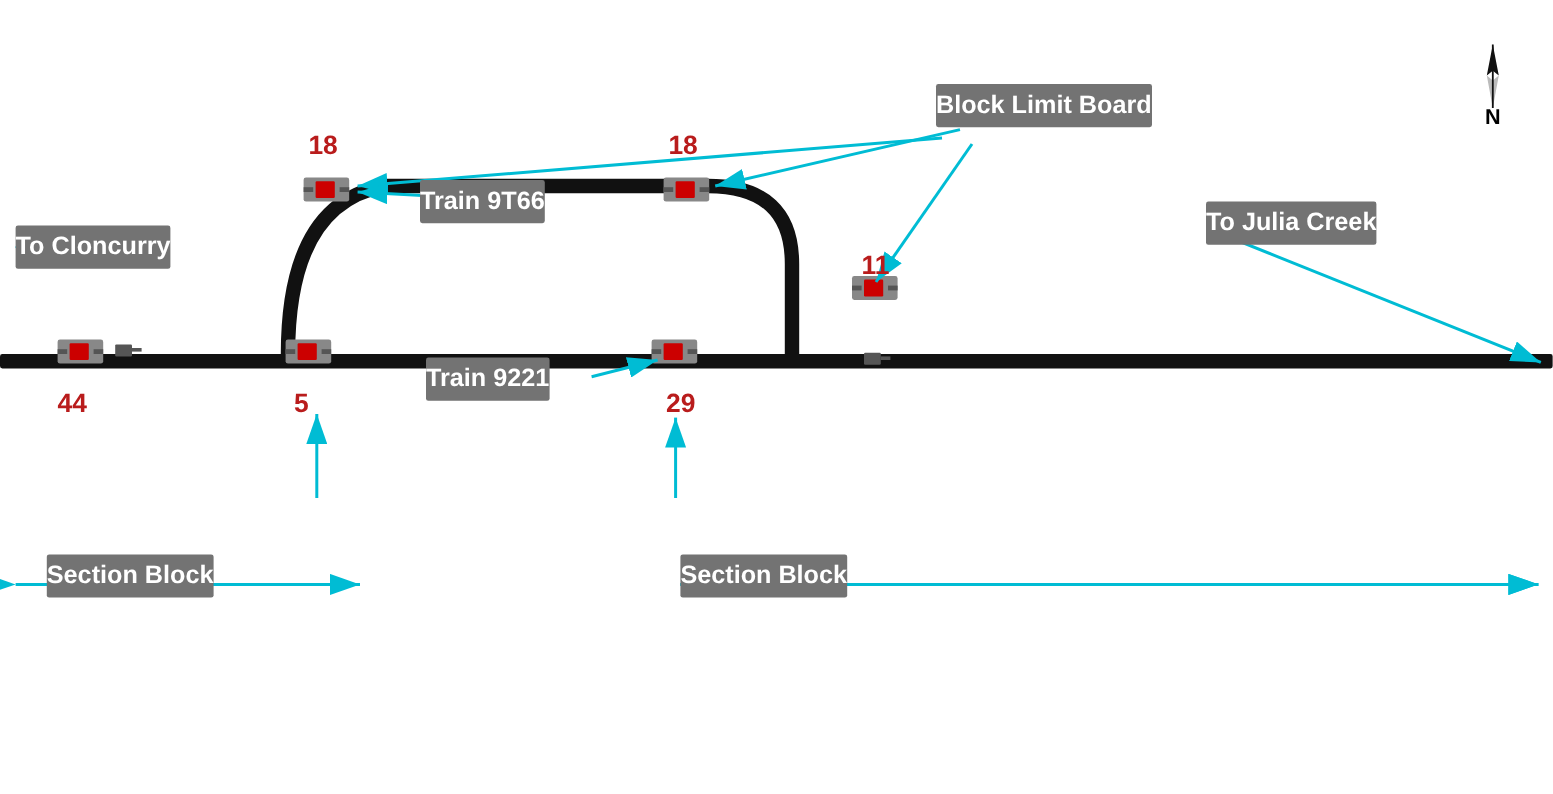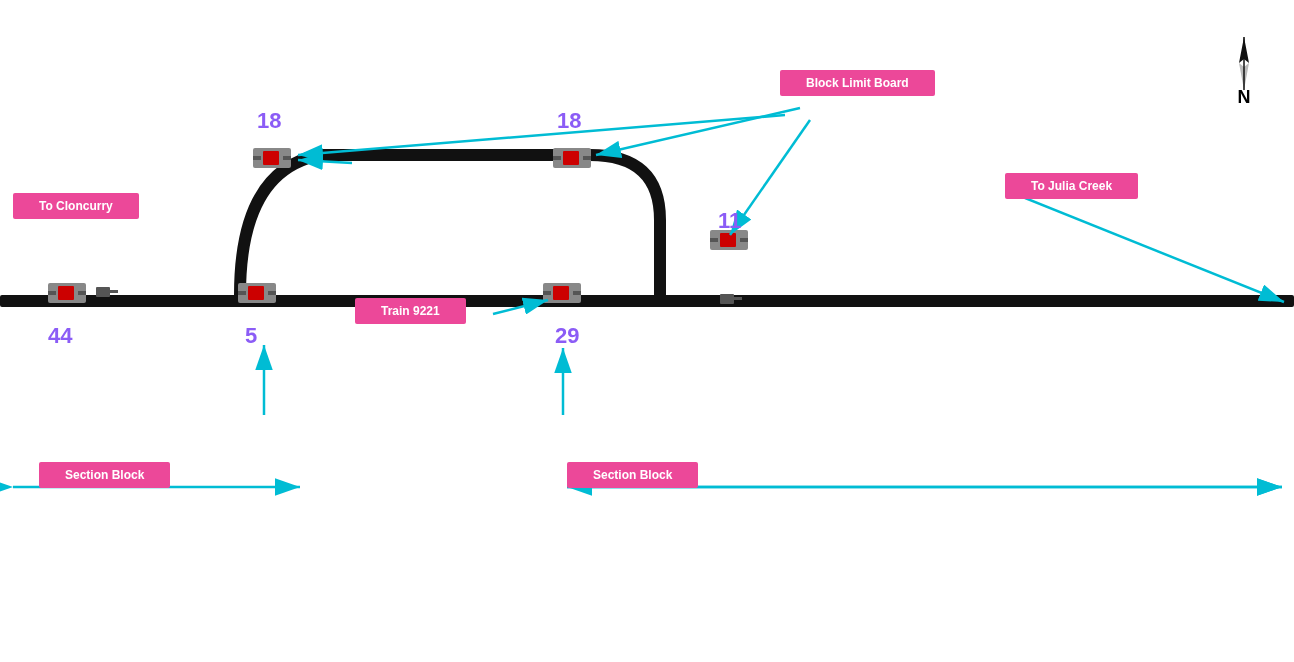--- a/index.html
+++ b/index.html
@@ -15,43 +15,43 @@
     .diagram {
       position: absolute;
       top: 0; left: 0;
       width: 1294px;
       height: 662px;
     }
 
     
     .label-box {
       position: absolute;
-      background: #ec4899;
+      background: #737373;
       color: #fff;
-      font-size: 12px;
+      font-size: 21px;
       font-weight: bold;
-      padding: 6px 26px;
+      padding: 6px 0;
       white-space: nowrap;
       border-radius: 2px;
     }
 
     
     svg.arrows {
       position: absolute;
       top: 0; left: 0;
       width: 1294px;
       height: 662px;
       pointer-events: none;
     }
 
     .number-label {
       position: absolute;
       font-size: 22px;
       font-weight: bold;
-      color: #8b5cf6;
+      color: #b91c1c;
     }
 
     
     .compass {
       position: absolute;
       top: 40px;
       right: 30px;
       font-size: 16px;
       font-weight: bold;
       text-align: center;
@@ -196,20 +196,21 @@
     </svg>
     <div class="label-box" style="margin:0;">To Julia Creek</div>
     <svg width="28" height="22" style="display:block">
       <line x1="1" y1="11" x2="26" y2="11" stroke="#00bcd4" stroke-width="2.5"></line>
       <polygon points="26,8 28,11 26,14" fill="#00bcd4"></polygon>
     </svg>
   </div>
 
   <div class="label-box" style="top:70px; left:780px;">Block Limit Board</div>
 
+  <div class="label-box" style="top:150px; left:350px;">Train 9T66</div>
 
 
   <div class="label-box" style="top:298px; left:355px;text-align:center;">Train 9221</div>
 
   <div class="label-box" style="top:462px; left:39px;">Section Block</div>
 
   <div class="label-box" style="top:462px; left:567px;">Section Block</div>
 
   <div class="number-label" style="top:108px; left:257px;">18</div>
   <div class="number-label" style="top:108px; left:557px;">18</div>

